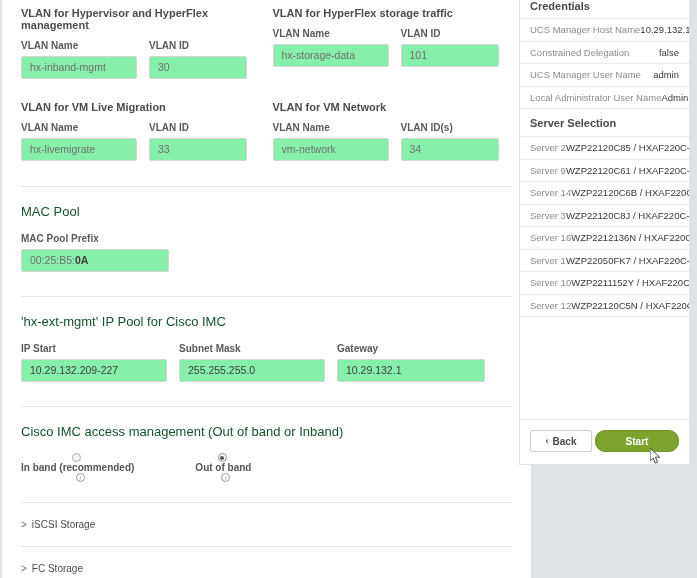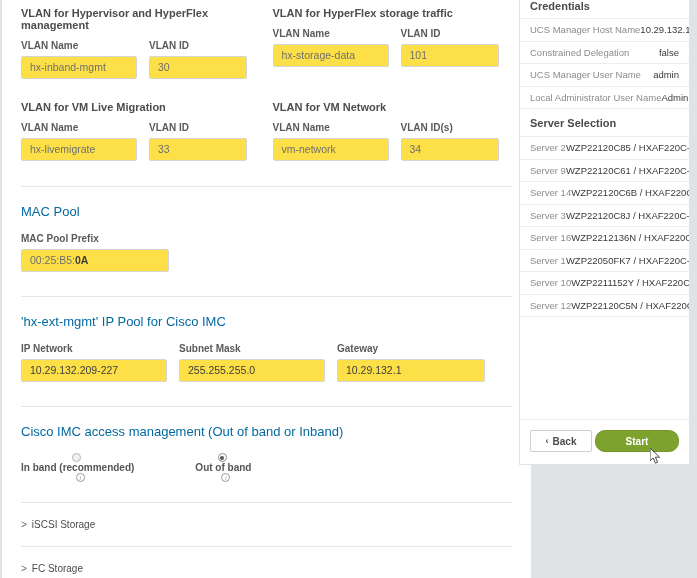--- a/index.html
+++ b/index.html
@@ -37,31 +37,31 @@
   .field.w-name{width:128px;}
   .field.w-id{width:110px;}
   .flabel{
     font-size:10px;font-weight:bold;color:#5a5a5a;
     margin-bottom:5px;display:block;
   }
   .input{
     box-sizing:border-box;
     width:100%;height:23px;
     border:1px solid #d5d5d5;border-radius:2px;
-    background:#fde047;
+    background:#86efac;
     font-family:"Liberation Sans", sans-serif;
     font-size:10.5px;color:#6f6f6f;
     padding:0 8px;line-height:21px;
     display:block;
     white-space:nowrap;overflow:hidden;
   }
   .input.dark{color:#3d3d3d;}
 
   .section-head{
-    font-size:13px;color:#0369a1;font-weight:normal;
+    font-size:13px;color:#14532d;font-weight:normal;
     margin:0 0 14px 0;
   }
   hr.sep{
     border:0;border-top:1px solid #e6e6e6;
     margin:0;height:0;
   }
 
   
   .blk-vlans{padding-top:11px;}
   .blk-vlans2{padding-top:22px;}
@@ -251,21 +251,21 @@
         </div>
       </div>
 
       <div style="height:24px"></div>
       <hr class="sep">
 
       <div class="sec ippool">
         <div class="section-head">'hx-ext-mgmt' IP Pool for Cisco IMC</div>
         <div class="fieldrow">
           <div class="field f1">
-            <span class="flabel">IP Network</span>
+            <span class="flabel">IP Start</span>
             <div class="input dark">10.29.132.209-227</div>
           </div>
           <div class="field f2">
             <span class="flabel">Subnet Mask</span>
             <div class="input dark">255.255.255.0</div>
           </div>
           <div class="field f3" style="padding-right:0">
             <span class="flabel">Gateway</span>
             <div class="input dark">10.29.132.1</div>
           </div>

